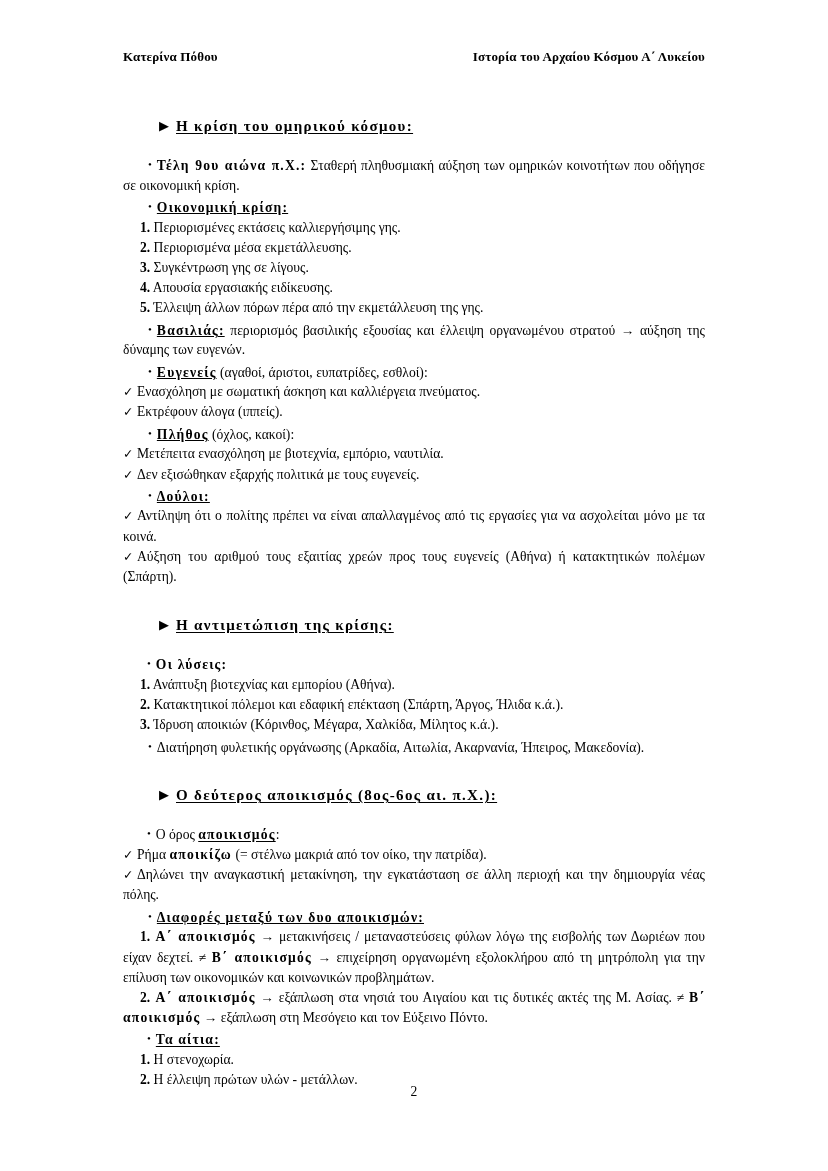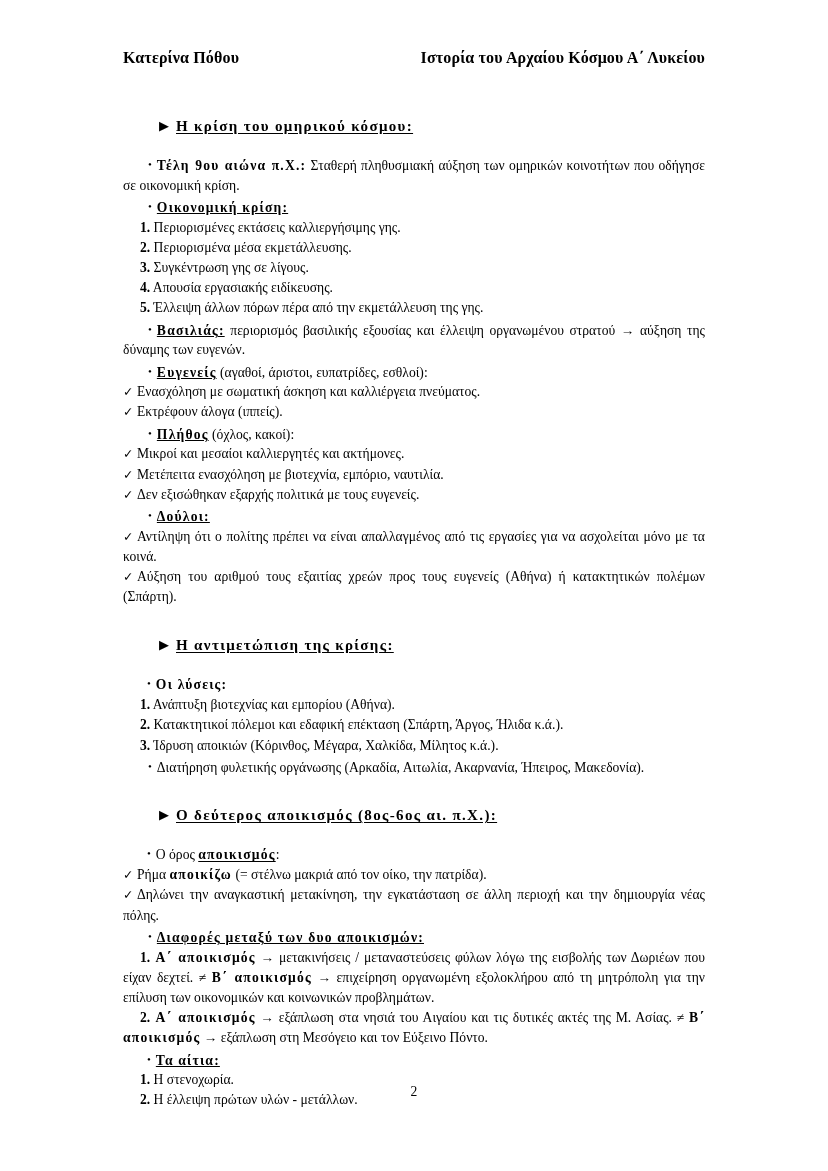--- a/index.html
+++ b/index.html
@@ -20,21 +20,21 @@
   
   .runhead {
     position: absolute;
     left: 123px;
     top: 49px;
     width: 582px;
     display: flex;
     justify-content: space-between;
     align-items: baseline;
     font-weight: bold;
-    font-size: 16px;
+    font-size: 13px;
     letter-spacing: 0.15px;
   }
 
   
   .content {
     position: absolute;
     left: 123px;
     top: 98px;
     width: 582px;
     font-size: 13.6px;
@@ -172,23 +172,20 @@
     </p>
     <p class="chk">
       <span class="tick">✓</span><span>Εκτρέφουν άλογα (ιππείς).</span>
     </p>
 
     <p class="bul">
       <span class="dot">•</span><span class="bu">Πλήθος</span><span> (όχλος, κακοί):</span>
     </p>
 
     <p class="chk">
-      <span class="tick">✓</span><span>Μικροί και μεσαίοι καλλιεργητές και ακτήμονες.</span>
-    </p>
-    <p class="chk">
       <span class="tick">✓</span><span>Μετέπειτα ενασχόληση με βιοτεχνία, εμπόριο, ναυτιλία.</span>
     </p>
     <p class="chk">
       <span class="tick">✓</span><span>Δεν εξισώθηκαν εξαρχής πολιτικά με τους ευγενείς.</span>
     </p>
 
     <p class="bul">
       <span class="dot">•</span><span class="bu">Δούλοι:</span>
     </p>
 

